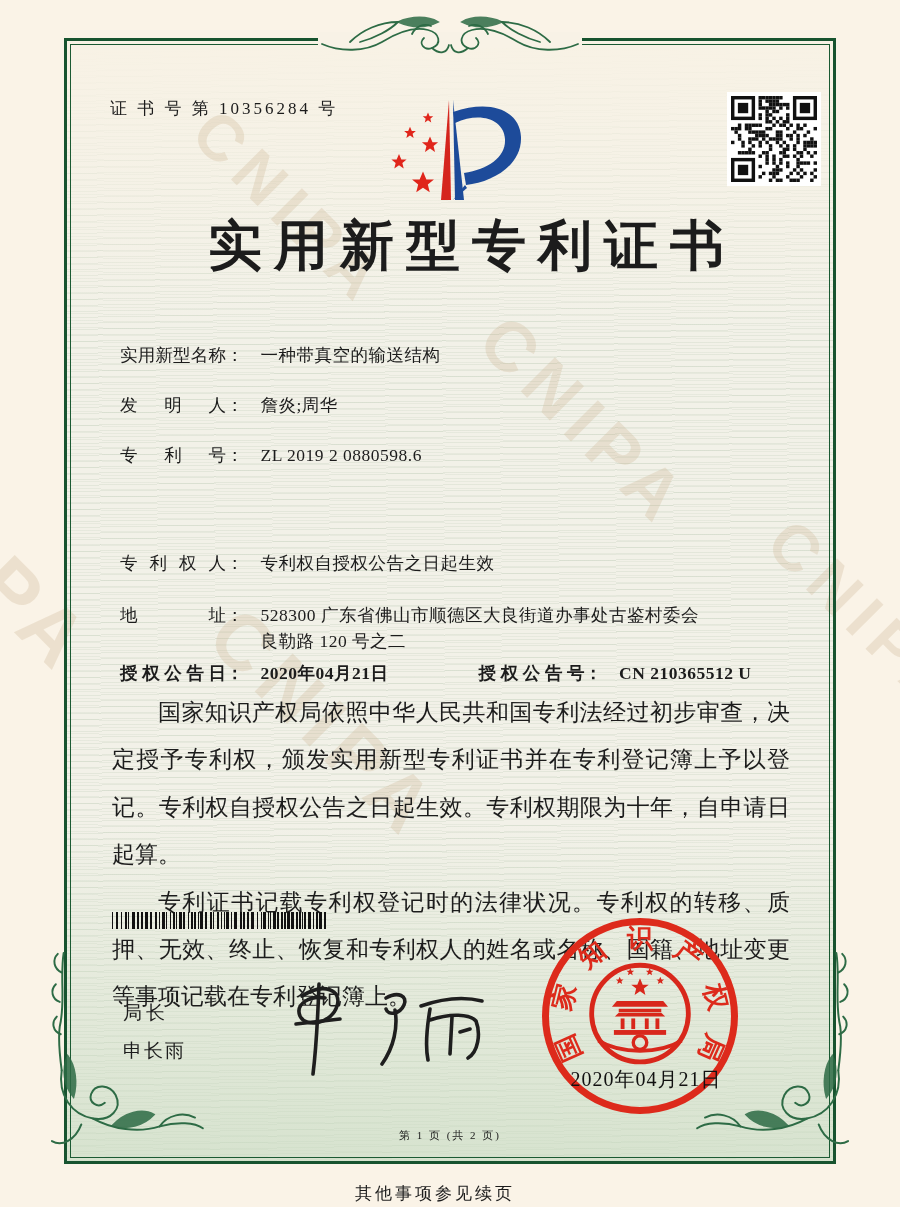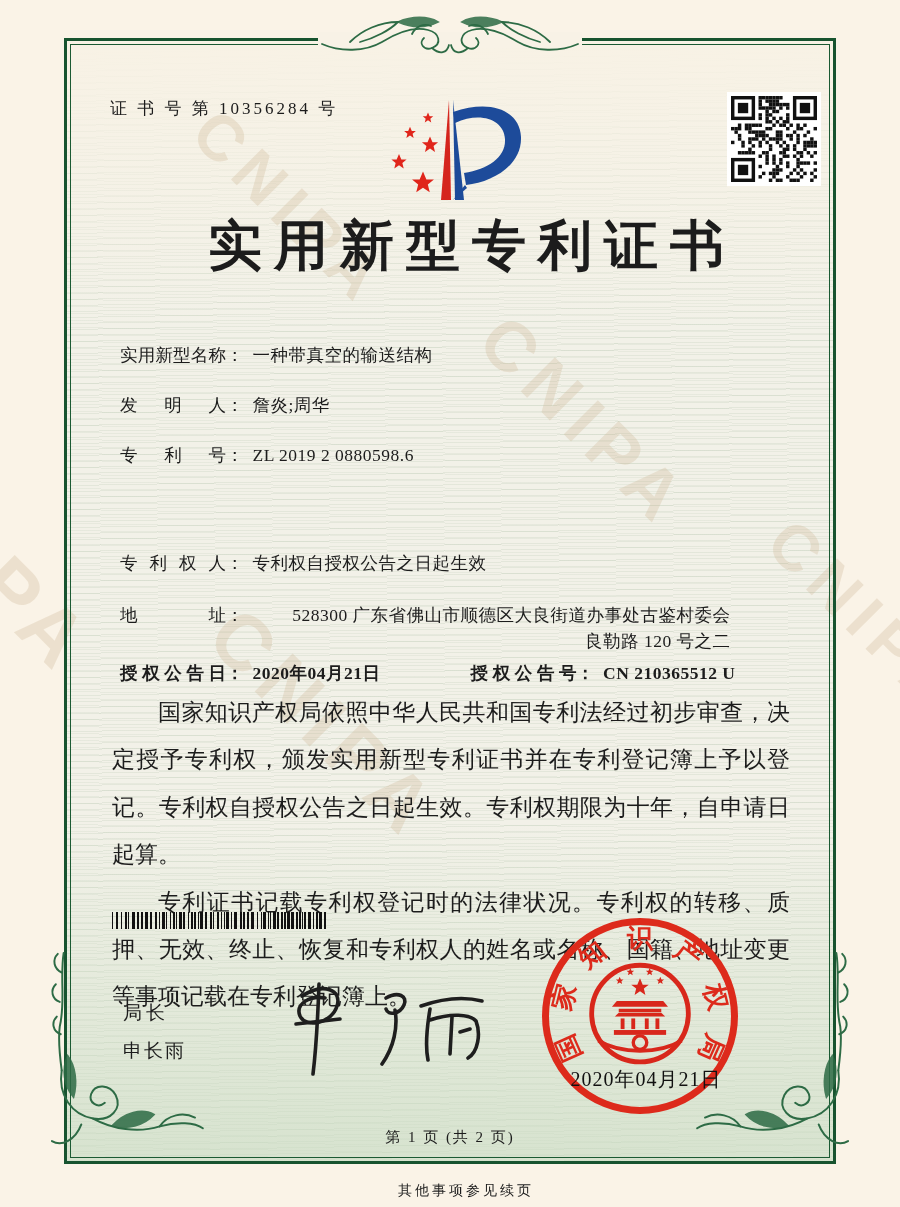--- a/index.html
+++ b/index.html
@@ -25,41 +25,41 @@
   .orn{position:absolute;z-index:4;}
   .content{position:absolute;inset:0;z-index:4;}
   .cert-no{position:absolute;left:110px;top:97px;font-size:17px;letter-spacing:3px;}
   .logo{position:absolute;left:365px;top:92px;width:175px;height:115px;}
   .qr{position:absolute;left:727px;top:92px;width:94px;height:94px;background:#fff;}
   .title{position:absolute;left:8px;right:0;top:210px;text-align:center;font-size:54px;
          font-weight:bold;letter-spacing:12px;padding-left:36px;}
   .row{position:absolute;left:120px;width:690px;font-size:17.5px;line-height:26px;}
   .f-label{display:inline-block;width:106px;text-align:justify;text-align-last:justify;vertical-align:top;}
   .f-colon{vertical-align:top;}
-  .f-value{display:inline-block;margin-left:9px;letter-spacing:0.5px;vertical-align:top;text-align:right;}
+  .f-value{display:inline-block;margin-left:17px;letter-spacing:0.5px;vertical-align:top;}
   .addr-val{width:478px;}
   .addr-val span{display:block;}
   .grant-group{display:inline-block;vertical-align:top;}
   .grant-gap{display:inline-block;width:90px;}
   .paras{position:absolute;left:112px;top:689px;width:678px;font-size:23px;
          line-height:2.06;text-align:justify;}
   .paras p{margin:0;text-indent:2em;}
   .barcode{position:absolute;left:112px;top:912px;width:218px;height:17px;}
   .sig-title{position:absolute;left:123px;top:1000px;font-size:19px;letter-spacing:4px;}
   .sig-name{position:absolute;left:123px;top:1038px;font-size:19px;letter-spacing:2px;}
   .sig-svg{position:absolute;left:258px;top:972px;z-index:5;}
   .seal{position:absolute;left:542px;top:918px;width:196px;height:196px;z-index:5;}
   .seal-ring{position:absolute;inset:0;border:7px solid #dd2a1b;border-radius:50%;box-sizing:border-box;}
   .seal-char{position:absolute;left:50%;top:50%;font-size:26px;font-weight:bold;color:#dd2a1b;
              transform:translate(-50%,-50%) rotate(var(--a)) translateY(-78px);}
   .seal-emblem{position:absolute;left:50%;top:50%;transform:translate(-50%,-52%);}
   .seal-date{position:absolute;left:556px;top:1066px;width:180px;text-align:center;
              font-size:20px;letter-spacing:1px;color:#111;z-index:6;}
-  .page-num{position:absolute;left:0;right:0;top:1128px;text-align:center;font-size:15px;letter-spacing:2px;}
-  .cont-note{position:absolute;left:355px;top:1182px;font-size:14px;letter-spacing:3px;margin-left:43px;}
+  .page-num{position:absolute;left:0;right:0;top:1128px;text-align:center;font-size:11px;letter-spacing:2px;}
+  .cont-note{position:absolute;left:355px;top:1182px;font-size:17px;letter-spacing:3px;}
 </style>
 </head>
 <body>
 
 <div class="page">
 
   <svg width="0" height="0" style="position:absolute">
     <defs>
       <path id="star" d="M0,-10 L2.94,-3.09 L9.51,-3.09 L4.2,1.2 L5.88,8.09 L0,4.1 L-5.88,8.09 L-4.2,1.2 L-9.51,-3.09 L-2.94,-3.09 Z"></path>
       <g id="corner-flourish" fill="none" stroke="#2d6b45" stroke-width="2" stroke-linecap="round">

